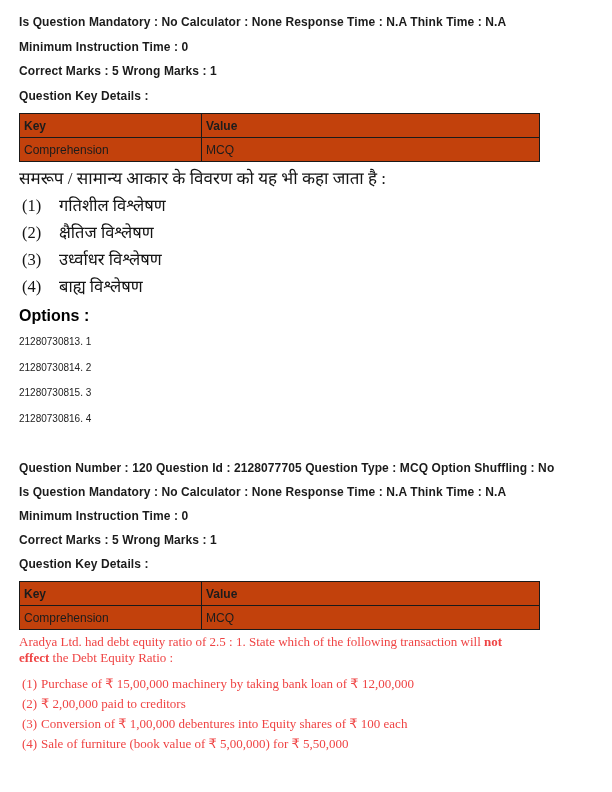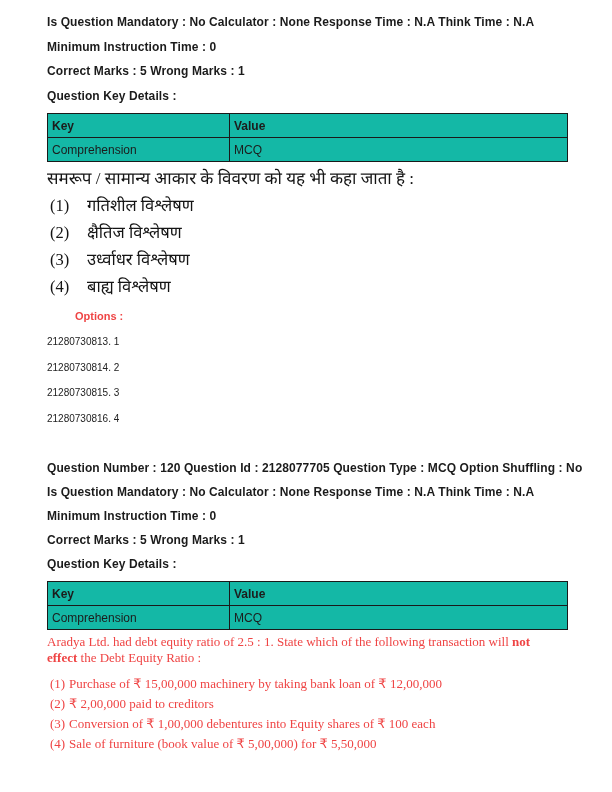--- a/index.html
+++ b/index.html
@@ -2,50 +2,50 @@
 <html><head>
 <meta charset="utf-8">
 <style>
   * { margin:0; padding:0; box-sizing:border-box; }
   html, body { width:612px; height:792px; background:#ffffff; }
   .page {
     position:relative; width:612px; height:792px; overflow:hidden;
     background:#ffffff; color:#1c1c1c;
     font-family:"Liberation Sans", sans-serif;
   }
-  .content { padding:10px 44px 0 47px; }
+  .content { padding:10px 44px 0 19px; }
 
   .meta {
     font-size:12px; font-weight:700; line-height:24.5px;
     color:#1b1b1b; letter-spacing:0.1px; white-space:nowrap;
   }
   .meta-q2 { line-height:24px; }
 
   table.key-table {
     width:521px; border-collapse:collapse; table-layout:fixed;
-    margin-top:5px; background:#14b8a6;
+    margin-top:5px; background:#c2410c;
   }
   table.key-table th, table.key-table td {
     border:1px solid #1a1a1a; height:24px; padding:2px 4px;
     font-size:12px; text-align:left; vertical-align:middle; font-weight:400;
   }
   table.key-table th { font-weight:700; }
   table.key-table { border:1.5px solid #1a1a1a; }
   .col-key { width:182px; }
 
   .hindi {
     font-family:"Liberation Serif", "DejaVu Sans", serif;
     color:#141414;
   }
   .q1-question { font-size:17px; line-height:26px; margin-top:4px; }
   .q1-choice { font-size:16.5px; line-height:27px; display:flex; }
   .q1-choice .cnum { width:40px; flex:0 0 40px; padding-left:3px; }
 
   .options-label {
-    margin-top:8px; font-size:11px; font-weight:700; line-height:16px; color:#ef4444;margin-left:28px;
+    margin-top:8px; font-size:16px; font-weight:700; line-height:16px; color:#000000;
   }
   .option-id { font-size:10px; font-weight:400; line-height:25.5px; color:#222; }
   .option-id.first { margin-top:5px; }
 
   .q2-block { margin-top:25px; }
 
   .scan {
     font-family:"Liberation Serif", "DejaVu Sans", serif;
     color:#ef4444;
   }

